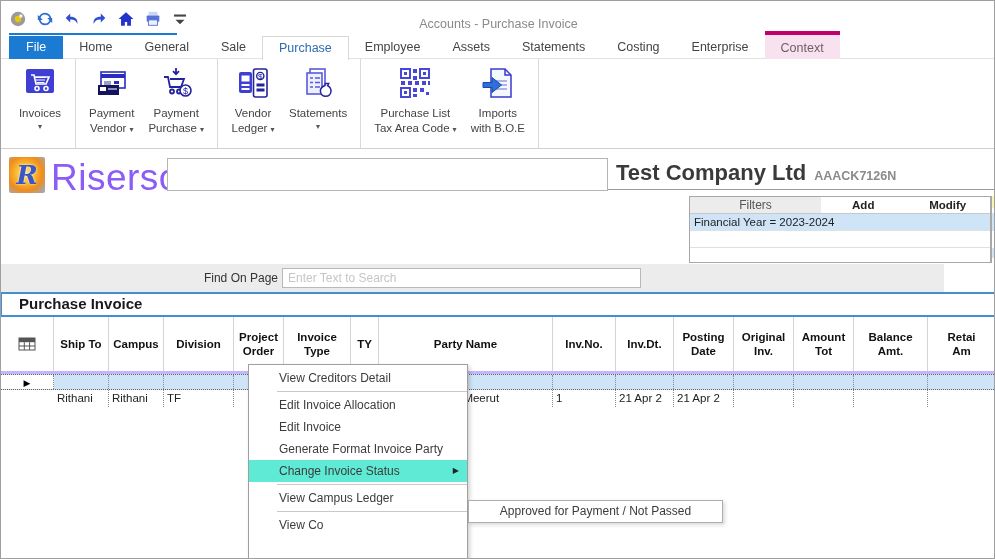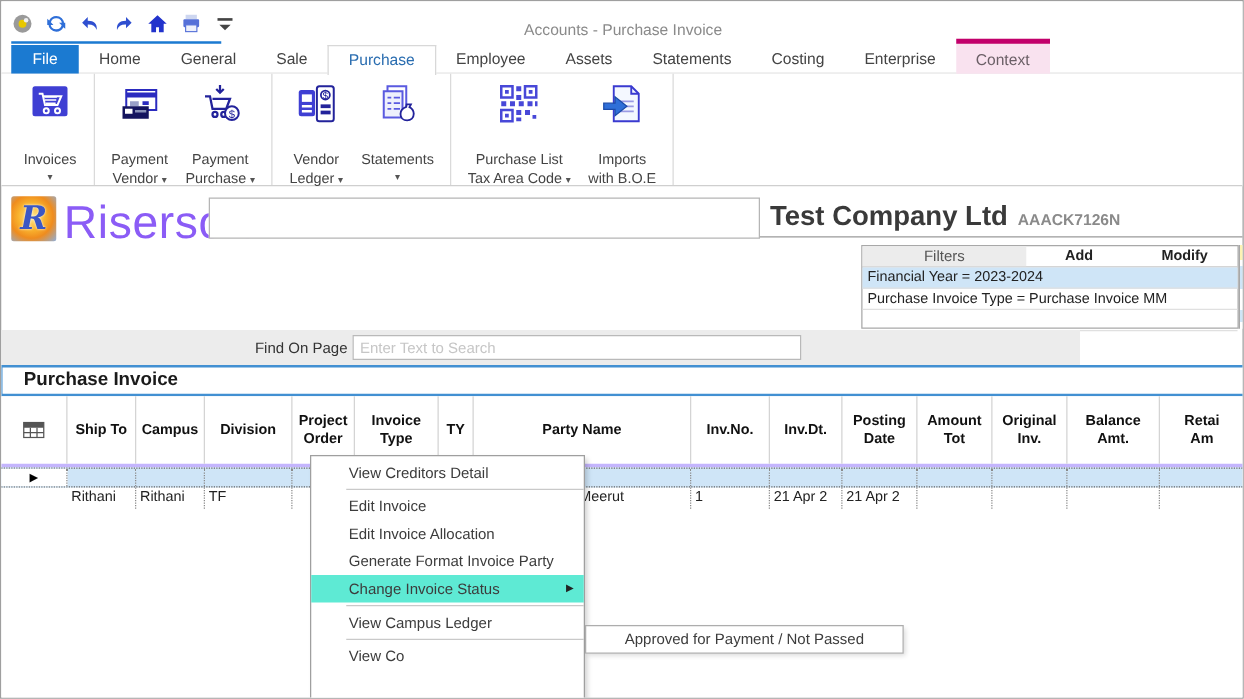--- a/index.html
+++ b/index.html
@@ -21,21 +21,21 @@
   .tab { height:23px; line-height:22px; padding:0 16px; font-size:12.5px; color:#444; cursor:default; }
   .tab.file { background:#1b7ad1; color:#fff; padding:0 17px; }
   .tab.selected { background:#fff; color:#2a6db0; border:1px solid #d8d8d8; border-bottom:none; height:24px; position:relative; z-index:2; }
   .tab.context { background:#f9e2ef; color:#6b5f66; border-top:4px solid #c2006b; height:28px; margin-top:-5px; line-height:26px; position:relative; z-index:1; }
   
   .ribbon { position:absolute; left:0; top:58px; width:995px; height:90px; background:#fff; border-bottom:1px solid #cfcfcf; display:flex; align-items:stretch; padding-left:4px; }
   .rgroup { display:flex; align-items:flex-start; padding:0 6px; border-right:1px solid #dadada; }
   .rbtn { min-width:58px; padding:6px 7px 2px; display:flex; flex-direction:column; align-items:center; cursor:default; }
   .ricon { width:36px; height:36px; display:flex; align-items:center; justify-content:center; }
   .ricon svg { width:34px; height:34px; }
-  .rlabel { margin-top:20px; font-size:11.5px; line-height:1.3; color:#444; text-align:center; white-space:pre-line; }
+  .rlabel { margin-top:5px; font-size:11.5px; line-height:1.3; color:#444; text-align:center; white-space:pre-line; }
   .caret-inline { font-size:8px; color:#555; margin-left:3px; }
   .caret-below { font-size:8px; color:#555; margin-top:1px; }
   
   .logo { position:absolute; left:8px; top:156px; width:36px; height:36px; border-radius:2px;
           background:radial-gradient(circle at 45% 45%, #ffe78a 0%, #f9b32e 38%, #ef8c1e 62%, #8fb0dc 100%);
           display:flex; align-items:center; justify-content:center; }
   .logo span { font-family:"DejaVu Serif", serif; font-style:italic; font-weight:bold; font-size:26px; color:#3b57c4; text-shadow:0 0 2px #fff; }
   .brandname { position:absolute; left:50px; top:156px; font-size:37px; color:#8b5cf6; letter-spacing:.5px; }
   .brandbox { position:absolute; left:166px; top:157px; width:441px; height:33px; border:1px solid #b5b5b5; background:#fff; }
   .company { position:absolute; left:607px; top:155px; width:388px; height:34px; border-bottom:1px solid #9a9a9a; display:flex; align-items:baseline; gap:8px; padding-left:8px; padding-top:4px; }
@@ -44,21 +44,21 @@
   
   .filters { position:absolute; left:688px; top:195px; width:302px; height:67px; border:1px solid #a8a8a8; background:#fff; font-size:11.5px; }
   .fhead { display:flex; height:17px; border-bottom:1px solid #c8c8c8; }
   .fhead .f-title { flex:1.55; background:#ececec; color:#555; text-align:center; line-height:16px; font-size:12px; }
   .fhead .f-btn { flex:1; font-weight:bold; color:#222; text-align:center; line-height:16px; font-size:11.5px; cursor:default; }
   .filter-row { height:17px; line-height:16px; padding-left:4px; color:#222; border-bottom:1px solid #e0e0e0; overflow:hidden; white-space:nowrap; }
   .filter-row.selected { background:#cfe5f7; }
   .edge-sliver { position:absolute; left:990px; top:195px; width:5px; height:67px; border-left:1px solid #a8a8a8;
           background:linear-gradient(#fdf3b4 0 12px, #fff 12px 17px, #cfe5f7 17px 35px, #fff 35px 52px, #cfe5f7 52px 62px, #fff 62px 67px); }
   
-  .findbar { position:absolute; left:0; top:263px; width:863px; height:28px; background:#ececec; }
+  .findbar { position:absolute; left:0; top:263px; width:943px; height:28px; background:#ececec; }
   .find-label { position:absolute; left:150px; top:7px; width:127px; text-align:right; font-size:12px; color:#333; }
   .find-input { position:absolute; left:281px; top:4px; width:359px; height:20px; border:1px solid #b9b9b9; padding:0 5px; font-size:12px; font-family:"Liberation Sans", sans-serif; color:#333; }
   .find-input::placeholder { color:#c6c6c6; }
   
   .sectionbar { position:absolute; left:0; top:291px; width:995px; height:25px; background:#fff;
           border-top:2px solid #4290d2; border-bottom:2px solid #4290d2; border-left:1px solid #4290d2; border-right:1px solid #4290d2;
           font-size:15px; font-weight:bold; color:#1a1a1a; padding-left:17px; line-height:20px; }
   
   .grid { position:absolute; left:0; top:316px; width:995px; height:243px; background:#fff; }
   .thead { display:flex; height:57px; border-bottom:3px solid #c4b5fd; }
@@ -280,21 +280,20 @@
 </div>
 
 <div class="filters">
   <div class="fhead">
     <div class="f-title">Filters</div>
     <div class="f-btn">Add</div>
     <div class="f-btn">Modify</div>
   </div>
   <div id="filter-rows">
       <div class="filter-row selected">Financial Year = 2023-2024</div>
-      <div class="filter-row">Purchase Invoice Type = Purchase Invoice MM</div>
       <div class="filter-row"></div>
     </div>
 </div>
 <div class="edge-sliver"></div>
 
 <div class="findbar">
   <span class="find-label">Find On Page</span>
   <input class="find-input" type="text" placeholder="Enter Text to Search" style="">
 </div>
 
@@ -313,24 +312,24 @@
       <div class="th" style="width: 50px;">Project
 Order</div>
       <div class="th" style="width: 67px;">Invoice
 Type</div>
       <div class="th" style="width: 28px;">TY</div>
       <div class="th" style="width: 174px;">Party Name</div>
       <div class="th" style="width: 63px;">Inv.No.</div>
       <div class="th" style="width: 58px;">Inv.Dt.</div>
       <div class="th" style="width: 60px;">Posting
 Date</div>
+      <div class="th" style="width: 60px;">Original
+Inv.</div>
       <div class="th" style="width: 60px;">Amount
 Tot</div>
-      <div class="th" style="width: 60px;">Original
-Inv.</div>
       <div class="th" style="width: 74px;">Balance
 Amt.</div>
       <div class="th" style="width: 68px;">Retai
 Am</div>
     </div>
   <div class="trow" id="trow">
       <div class="td arrowcell" style="width: 53px;"><span class="row-arrow">▶</span></div>
       <div class="td" style="width: 55px;">Rithani</div>
       <div class="td" style="width: 55px;">Rithani</div>
       <div class="td" style="width: 70px;">TF</div>
@@ -344,22 +343,22 @@
       <div class="td" style="width: 60px;"></div>
       <div class="td" style="width: 60px;"></div>
       <div class="td" style="width: 74px;"></div>
       <div class="td" style="width: 68px;"></div>
     </div>
 </div>
 
 <div class="cmenu" id="cmenu">
     <div class="mitem">View Creditors Detail</div>
     <div class="menu-sep"></div>
+    <div class="mitem">Edit Invoice Allocation</div>
     <div class="mitem">Edit Invoice</div>
-    <div class="mitem">Edit Invoice Allocation</div>
     <div class="mitem">Generate Format Invoice Party</div>
     <div class="mitem highlighted">Change Invoice Status<span class="msub-arrow">▶</span></div>
     <div class="menu-sep"></div>
     <div class="mitem">View Campus Ledger</div>
     <div class="menu-sep"></div>
     <div class="mitem">View Co</div>
   </div>
 
 <div class="submenu">Approved for Payment / Not Passed</div>
 

